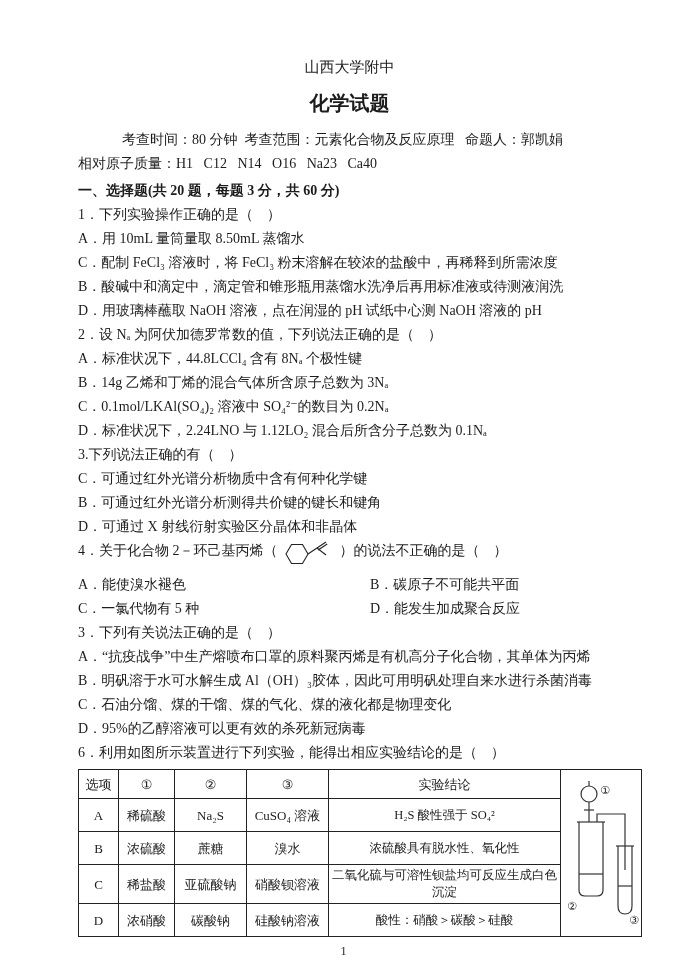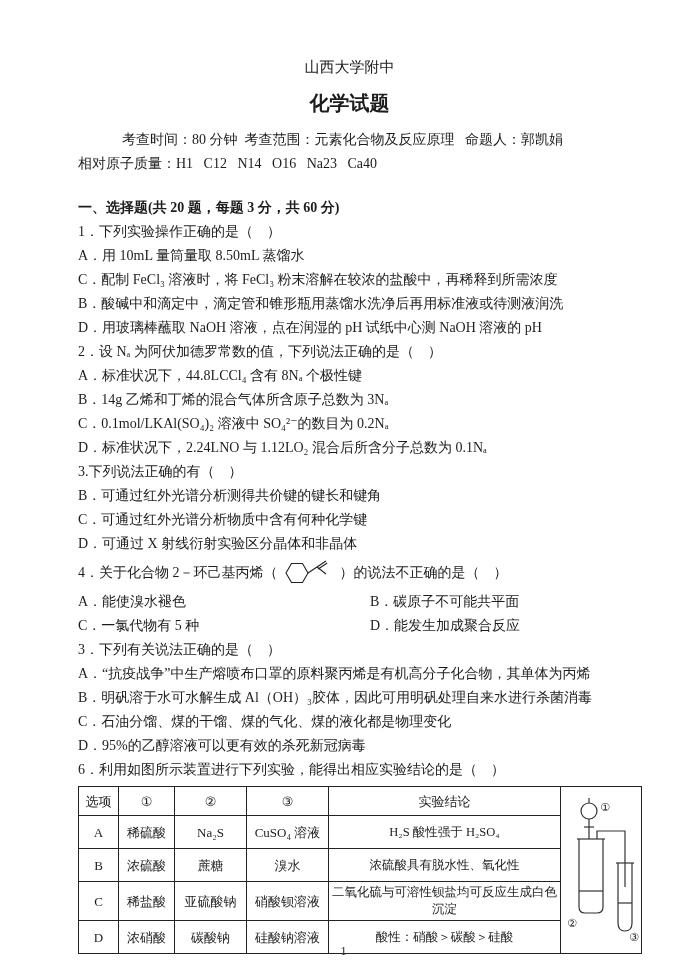--- a/index.html
+++ b/index.html
@@ -9,24 +9,24 @@
     font-family:"Liberation Serif","DejaVu Serif",serif;
     font-size:14px;line-height:24px;color:#1c1c1c;
     position:relative;overflow:hidden;
   }
   .pre{white-space:pre-wrap;}
   .c{text-align:center;}
   .school{font-size:15px;line-height:22px;}
   .examtitle{font-size:18px;line-height:28px;margin-top:3px;}
   .subject{font-size:20px;font-weight:bold;line-height:30px;margin:10px 0 10px;}
   .info-indent{padding-left:44px;}
-  .section-title{font-weight:bold;margin-top:20px;}
+  .section-title{font-weight:bold;margin-top:3px;}
   .stem,.opt{white-space:pre-wrap;}
   .opt-grid{display:grid;grid-template-columns:292px 1fr;}
-  .q4stem{display:flex;align-items:center;white-space:pre-wrap;height:34px;}
+  .q4stem{display:flex;white-space:pre-wrap;height:34px;}
   .struct-svg{margin:0 2px;}
   table.exp{
     border-collapse:collapse;table-layout:fixed;width:563px;margin-top:4px;
     font-size:13px;line-height:17px;
   }
   table.exp th,table.exp td{
     border:1px solid #222;text-align:center;vertical-align:middle;
     padding:2px 2px;font-weight:normal;
   }
   table.exp th{height:24px;}
@@ -59,22 +59,22 @@
   <div>
     <div class="stem">2．设 Nₐ 为阿伏加德罗常数的值，下列说法正确的是（    ）</div>
     <div class="opt">A．标准状况下，44.8LCCl₄ 含有 8Nₐ 个极性键</div>
     <div class="opt">B．14g 乙烯和丁烯的混合气体所含原子总数为 3Nₐ</div>
     <div class="opt">C．0.1mol/LKAl(SO₄)₂ 溶液中 SO₄²⁻的数目为 0.2Nₐ</div>
     <div class="opt">D．标准状况下，2.24LNO 与 1.12LO₂ 混合后所含分子总数为 0.1Nₐ</div>
   </div>
 
   <div>
     <div class="stem">3.下列说法正确的有（    ）</div>
+    <div class="opt">C．可通过红外光谱分析物质中含有何种化学键</div>
     <div class="opt">B．可通过红外光谱分析测得共价键的键长和键角</div>
-    <div class="opt">C．可通过红外光谱分析物质中含有何种化学键</div>
     <div class="opt">D．可通过 X 射线衍射实验区分晶体和非晶体</div>
   </div>
 
   <div>
     <div class="q4stem">
       <span>4．关于化合物 2－环己基丙烯（</span><svg class="struct-svg" width="58" height="30" viewBox="0 0 58 30">
         <g fill="none" stroke="#222" stroke-width="1.1">
           <polygon points="6,15 11.5,5.5 22.5,5.5 28,15 22.5,24.5 11.5,24.5"></polygon>
           <line x1="28" y1="15" x2="37" y2="9"></line>
           <line x1="37" y1="9" x2="46" y2="3"></line>
@@ -145,21 +145,21 @@
                 <text x="66" y="146">③</text>
               </g>
             </svg>
           </td>
         </tr>
         <tr>
           <td>A</td>
           <td>稀硫酸</td>
           <td>Na₂S</td>
           <td>CuSO₄ 溶液</td>
-          <td class="concl">H₂S 酸性强于 H₂SO₄</td>
+          <td class="concl">H₂S 酸性强于 SO₄²</td>
         </tr>
         <tr>
           <td>B</td>
           <td>浓硫酸</td>
           <td>蔗糖</td>
           <td>溴水</td>
           <td class="concl">浓硫酸具有脱水性、氧化性</td>
         </tr>
         <tr>
           <td>C</td>

